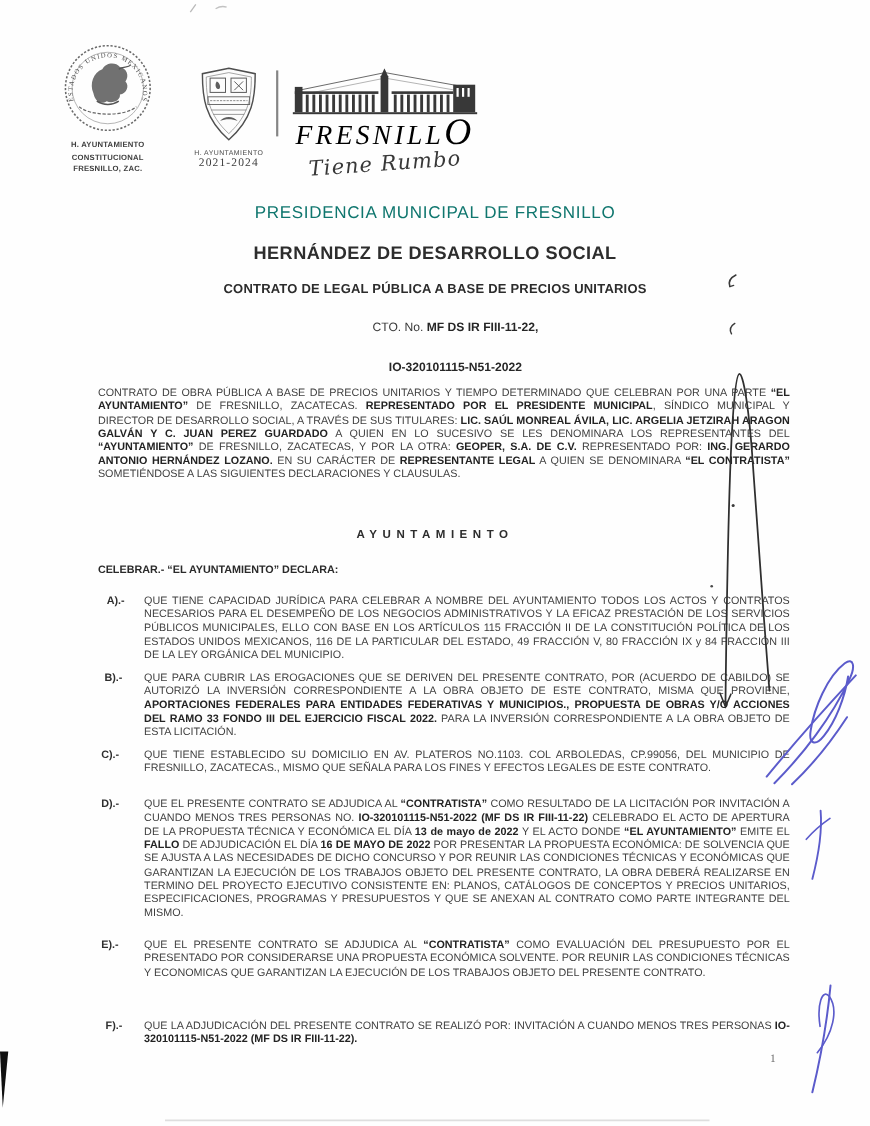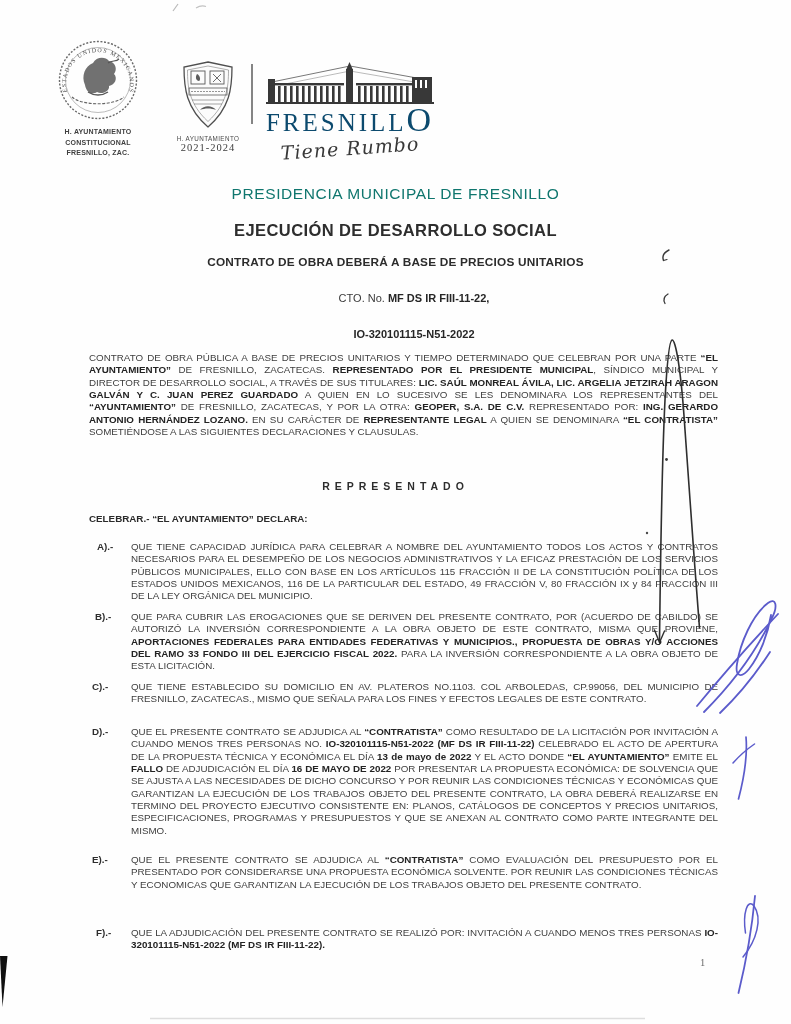--- a/index.html
+++ b/index.html
@@ -10,21 +10,21 @@
   }
   .abs{position:absolute;}
   
   .seal-block{left:44px;top:40px;width:108px;text-align:center;}
   .seal-caption{margin-top:1px;font-size:7px;font-weight:bold;line-height:10.5px;color:#3f3f3f;letter-spacing:.2px;}
   .crest-block{left:166px;top:60px;width:84px;text-align:center;}
   .crest-line1{font-size:6.3px;color:#4a4a4a;letter-spacing:.4px;margin-top:1px;}
   .crest-line2{font-family:"Liberation Serif",serif;font-size:10.5px;color:#3c3c3c;letter-spacing:1px;}
   .logo-divider{left:251px;top:64px;width:2px;height:60px;background:#858585;}
   .citylogo-block{left:258px;top:62px;width:184px;text-align:center;}
-  .wordmark{margin-top:-3px;color:#0c4a6e;font-family:"Liberation Serif",serif;letter-spacing:3px;line-height:30px;white-space:nowrap;}
+  .wordmark{margin-top:-3px;color:#000000;font-family:"Liberation Serif",serif;letter-spacing:3px;line-height:30px;white-space:nowrap;font-style:italic;}
   .wordmark .wm-main{font-size:25px;}
   .wordmark .wm-o{font-size:34px;}
   .tagline{font-family:"DejaVu Serif",serif;font-style:italic;font-size:19px;color:#383838;transform:rotate(-4deg);margin-top:-4px;letter-spacing:1px;}
   
   .title-1{top:185px;left:0;right:0;text-align:center;font-size:15.5px;letter-spacing:.6px;color:#0f766e;}
   .title-2{top:221px;left:0;right:0;text-align:center;font-size:16.5px;font-weight:bold;letter-spacing:.4px;color:#2d2d2d;}
   .title-3{top:255px;left:0;right:0;text-align:center;font-size:11.8px;font-weight:bold;letter-spacing:.2px;color:#2c2c2c;}
   
   .cto-block{top:291px;left:36px;width:756px;text-align:center;font-size:11px;line-height:15.5px;color:#3a3a3a;}
   .cto-block .bseg, .bold{font-weight:bold;color:#262626;margin-top:20px;}
@@ -120,31 +120,31 @@
       <rect x="149" y="18" width="2" height="8" fill="#fefefe"></rect>
         <rect x="154" y="18" width="2" height="8" fill="#fefefe"></rect>
         <rect x="159" y="18" width="2" height="8" fill="#fefefe"></rect>
       <rect x="0" y="40" width="168" height="2" fill="#383838"></rect>
     </svg>
     <div class="wordmark"><span class="wm-main">FRESNILL</span><span class="wm-o">O</span></div>
     <div class="tagline">Tiene Rumbo</div>
   </div>
 
   <div class="abs title-1">PRESIDENCIA MUNICIPAL DE FRESNILLO</div>
-  <div class="abs title-2">EJECUCIÓN DE DESARROLLO SOCIAL</div>
-  <div class="abs title-3">CONTRATO DE OBRA DEBERÁ A BASE DE PRECIOS UNITARIOS</div>
+  <div class="abs title-2">HERNÁNDEZ DE DESARROLLO SOCIAL</div>
+  <div class="abs title-3">CONTRATO DE LEGAL PÚBLICA A BASE DE PRECIOS UNITARIOS</div>
 
   <div class="abs cto-block">
     <div><span>CTO. No. </span><span class="bold">MF DS IR FIII-11-22,</span></div>
     <div class="bold">IO-320101115-N51-2022</div>
   </div>
 
   <div class="abs doc-par preamble"><span>CONTRATO DE OBRA PÚBLICA A BASE DE PRECIOS UNITARIOS Y TIEMPO DETERMINADO QUE CELEBRAN POR UNA PARTE </span><span class="bseg">“EL AYUNTAMIENTO”</span><span> DE FRESNILLO, ZACATECAS. </span><span class="bseg">REPRESENTADO POR EL PRESIDENTE MUNICIPAL</span><span>, SÍNDICO MUNICIPAL Y DIRECTOR DE DESARROLLO SOCIAL, A TRAVÉS DE SUS TITULARES: </span><span class="bseg">LIC. SAÚL MONREAL ÁVILA,  LIC. ARGELIA JETZIRAH ARAGON GALVÁN Y  C. JUAN PEREZ GUARDADO</span><span> A QUIEN EN LO SUCESIVO SE LES DENOMINARA LOS REPRESENTANTES DEL </span><span class="bseg">“AYUNTAMIENTO”</span><span> DE FRESNILLO, ZACATECAS, Y POR LA OTRA: </span><span class="bseg">GEOPER, S.A. DE C.V.</span><span> REPRESENTADO POR:  </span><span class="bseg">ING. GERARDO ANTONIO HERNÁNDEZ LOZANO.</span><span> EN SU CARÁCTER DE </span><span class="bseg">REPRESENTANTE LEGAL</span><span> A QUIEN SE DENOMINARA </span><span class="bseg">“EL CONTRATISTA”</span><span> SOMETIÉNDOSE A LAS  SIGUIENTES DECLARACIONES Y CLAUSULAS.</span></div>
 
-  <div class="abs decl-heading">REPRESENTADO</div>
+  <div class="abs decl-heading">AYUNTAMIENTO</div>
   <div class="abs primera-heading">CELEBRAR.- “EL AYUNTAMIENTO” DECLARA:</div>
 
   <div class="abs clause" style="top:541px;">
     <span class="clause-label" style="left:5px;">A).-</span>
     <div class="clause-body doc-par"><span>QUE TIENE CAPACIDAD JURÍDICA PARA CELEBRAR A NOMBRE DEL AYUNTAMIENTO TODOS LOS ACTOS Y CONTRATOS NECESARIOS PARA EL DESEMPEÑO DE LOS NEGOCIOS ADMINISTRATIVOS Y LA EFICAZ PRESTACIÓN DE LOS SERVICIOS PÚBLICOS MUNICIPALES, ELLO CON BASE EN LOS ARTÍCULOS 115 FRACCIÓN II DE LA CONSTITUCIÓN POLÍTICA DE LOS ESTADOS UNIDOS MEXICANOS, 116 DE LA PARTICULAR DEL ESTADO, 49 FRACCIÓN V, 80 FRACCIÓN IX y 84 FRACCIÓN III DE LA LEY ORGÁNICA DEL MUNICIPIO.</span></div>
   </div>
   <div class="abs clause" style="top:611px;">
     <span class="clause-label" style="left:3px;">B).-</span>
     <div class="clause-body doc-par"><span>QUE PARA CUBRIR LAS EROGACIONES QUE SE DERIVEN DEL PRESENTE CONTRATO, POR (ACUERDO DE CABILDO) SE AUTORIZÓ LA INVERSIÓN CORRESPONDIENTE A LA OBRA OBJETO DE ESTE CONTRATO, MISMA QUE PROVIENE, </span><span class="bseg">APORTACIONES FEDERALES PARA ENTIDADES FEDERATIVAS Y MUNICIPIOS., PROPUESTA DE OBRAS Y/O ACCIONES DEL RAMO 33 FONDO III DEL EJERCICIO FISCAL 2022.</span><span>  PARA LA INVERSIÓN CORRESPONDIENTE A LA OBRA OBJETO DE ESTA LICITACIÓN.</span></div>
   </div>

